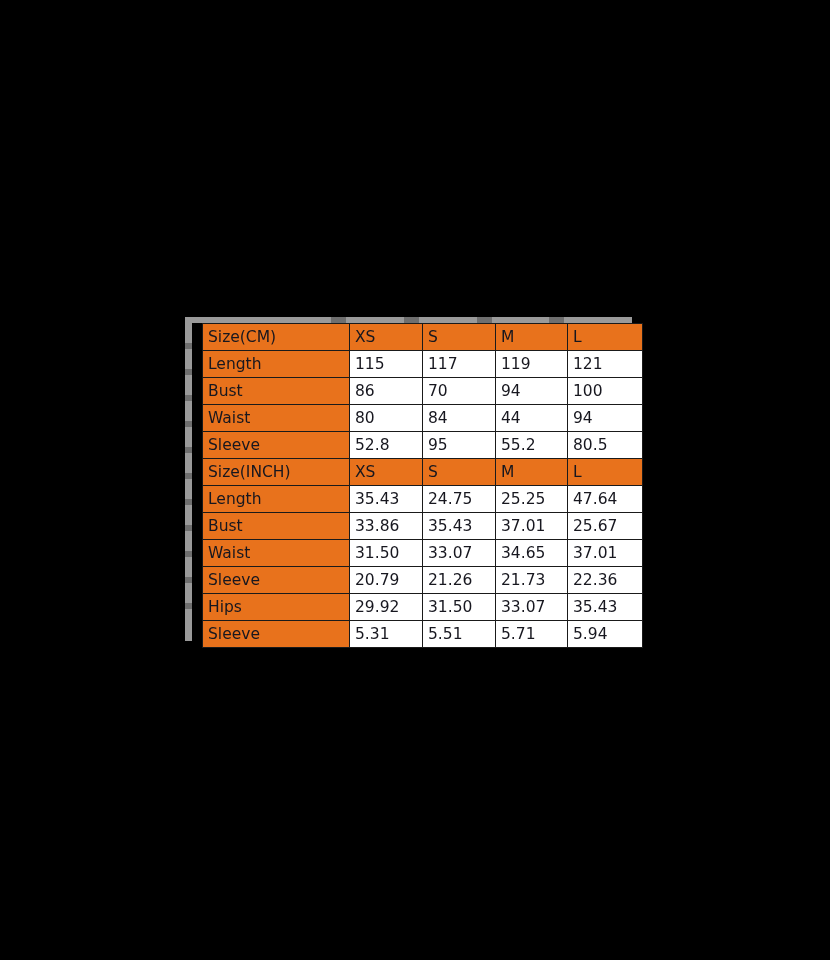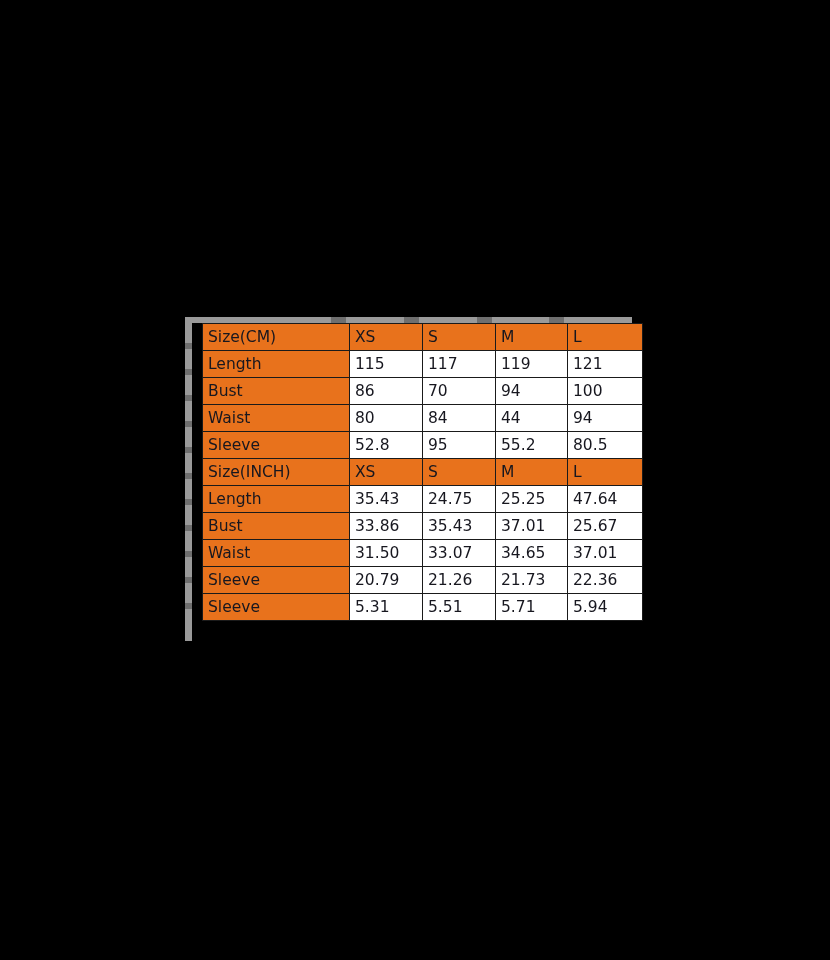--- a/index.html
+++ b/index.html
@@ -201,20 +201,27 @@
             <td class="value-cell">37.01</td>
           </tr>
           <tr>
             <td class="label-cell">Sleeve</td>
             <td class="value-cell">20.79</td>
             <td class="value-cell">21.26</td>
             <td class="value-cell">21.73</td>
             <td class="value-cell">22.36</td>
           </tr>
           <tr>
+            <td class="label-cell">Hips</td>
+            <td class="value-cell">29.92</td>
+            <td class="value-cell">31.50</td>
+            <td class="value-cell">33.07</td>
+            <td class="value-cell">35.43</td>
+          </tr>
+          <tr>
             <td class="label-cell">Sleeve</td>
             <td class="value-cell">5.31</td>
             <td class="value-cell">5.51</td>
             <td class="value-cell">5.71</td>
             <td class="value-cell">5.94</td>
           </tr>
         </tbody>
     </table>
 
   </div>

